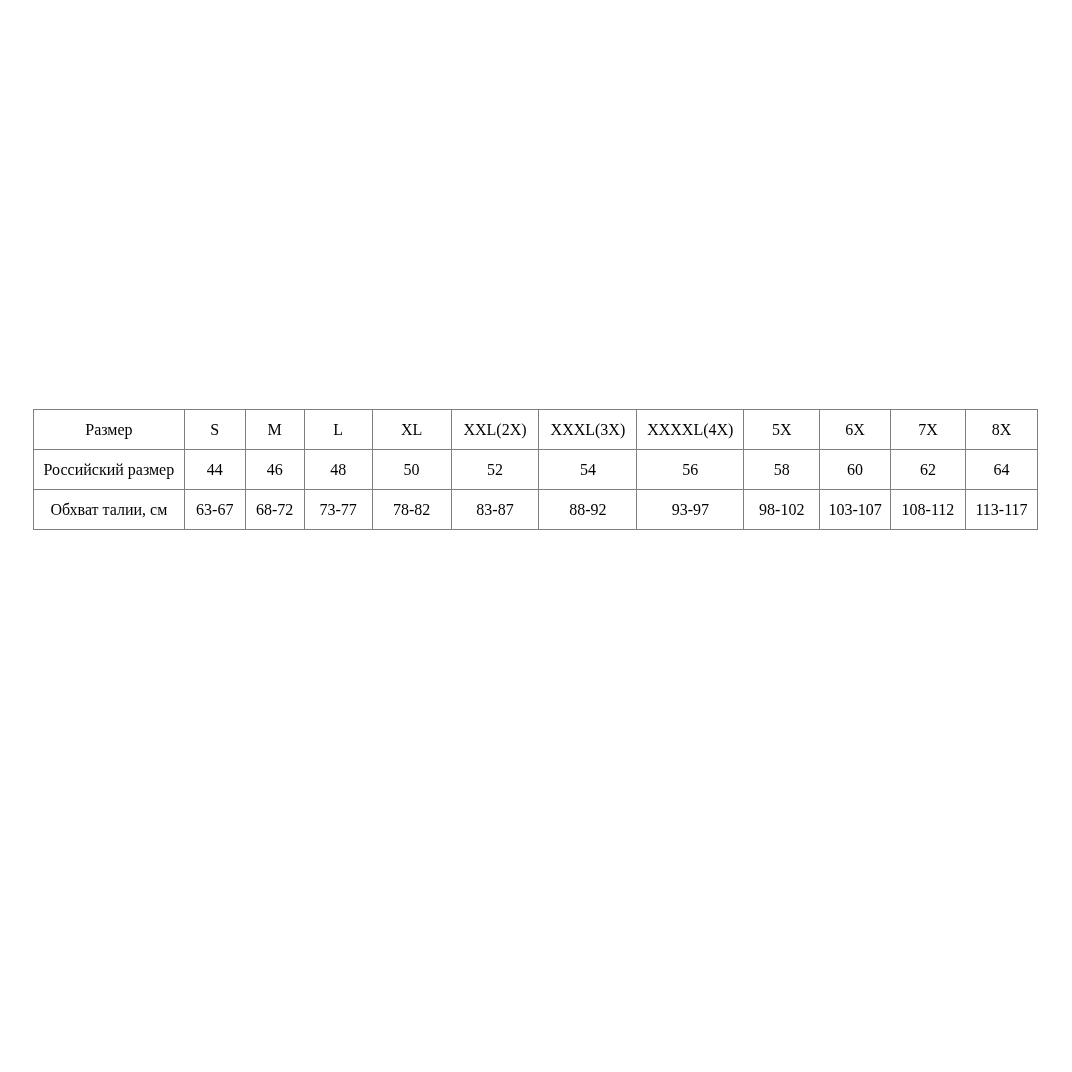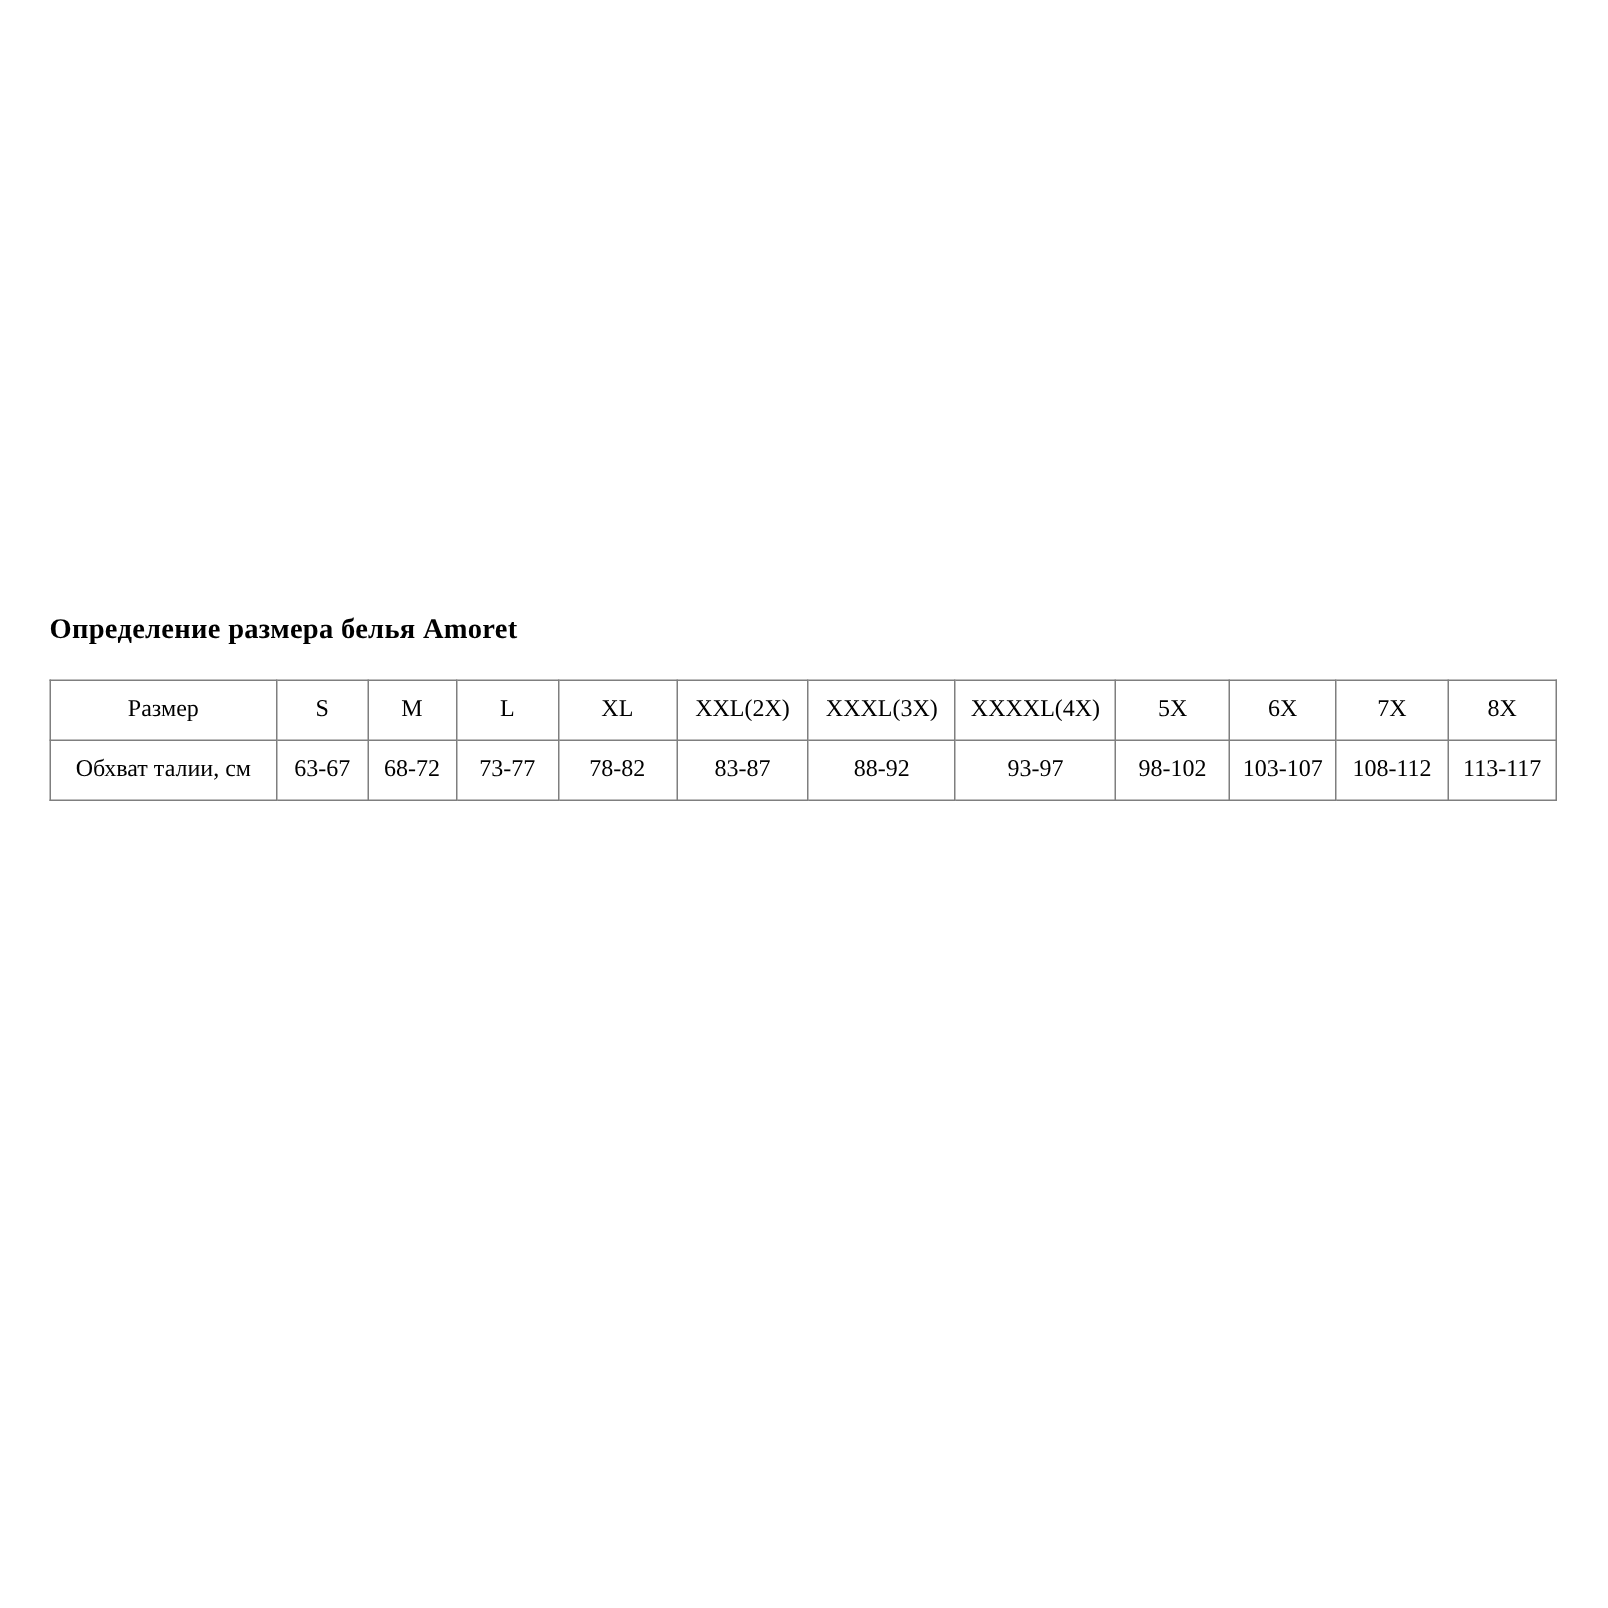--- a/index.html
+++ b/index.html
@@ -35,21 +35,20 @@
     height: 39px;
     padding: 0 2px;
     white-space: nowrap;
     overflow: hidden;
   }
 </style>
 </head>
 <body>
 
 <div class="content">
-  <h2 class="page-title">Определение размера белья Amoret</h2>
 
   <table class="size-table">
     <colgroup>
       <col style="width:15.02%">
       <col style="width:6.07%">
       <col style="width:5.87%">
       <col style="width:6.77%">
       <col style="width:7.86%">
       <col style="width:8.76%">
       <col style="width:9.75%">
@@ -68,20 +67,34 @@
         <td>XL</td>
         <td>XXL(2X)</td>
         <td>XXXL(3X)</td>
         <td>XXXXL(4X)</td>
         <td>5X</td>
         <td>6X</td>
         <td>7X</td>
         <td>8X</td>
       </tr>
       <tr>
+        <td>Российский размер</td>
+        <td>44</td>
+        <td>46</td>
+        <td>48</td>
+        <td>50</td>
+        <td>52</td>
+        <td>54</td>
+        <td>56</td>
+        <td>58</td>
+        <td>60</td>
+        <td>62</td>
+        <td>64</td>
+      </tr>
+      <tr>
         <td>Обхват талии, см</td>
         <td>63-67</td>
         <td>68-72</td>
         <td>73-77</td>
         <td>78-82</td>
         <td>83-87</td>
         <td>88-92</td>
         <td>93-97</td>
         <td>98-102</td>
         <td>103-107</td>

